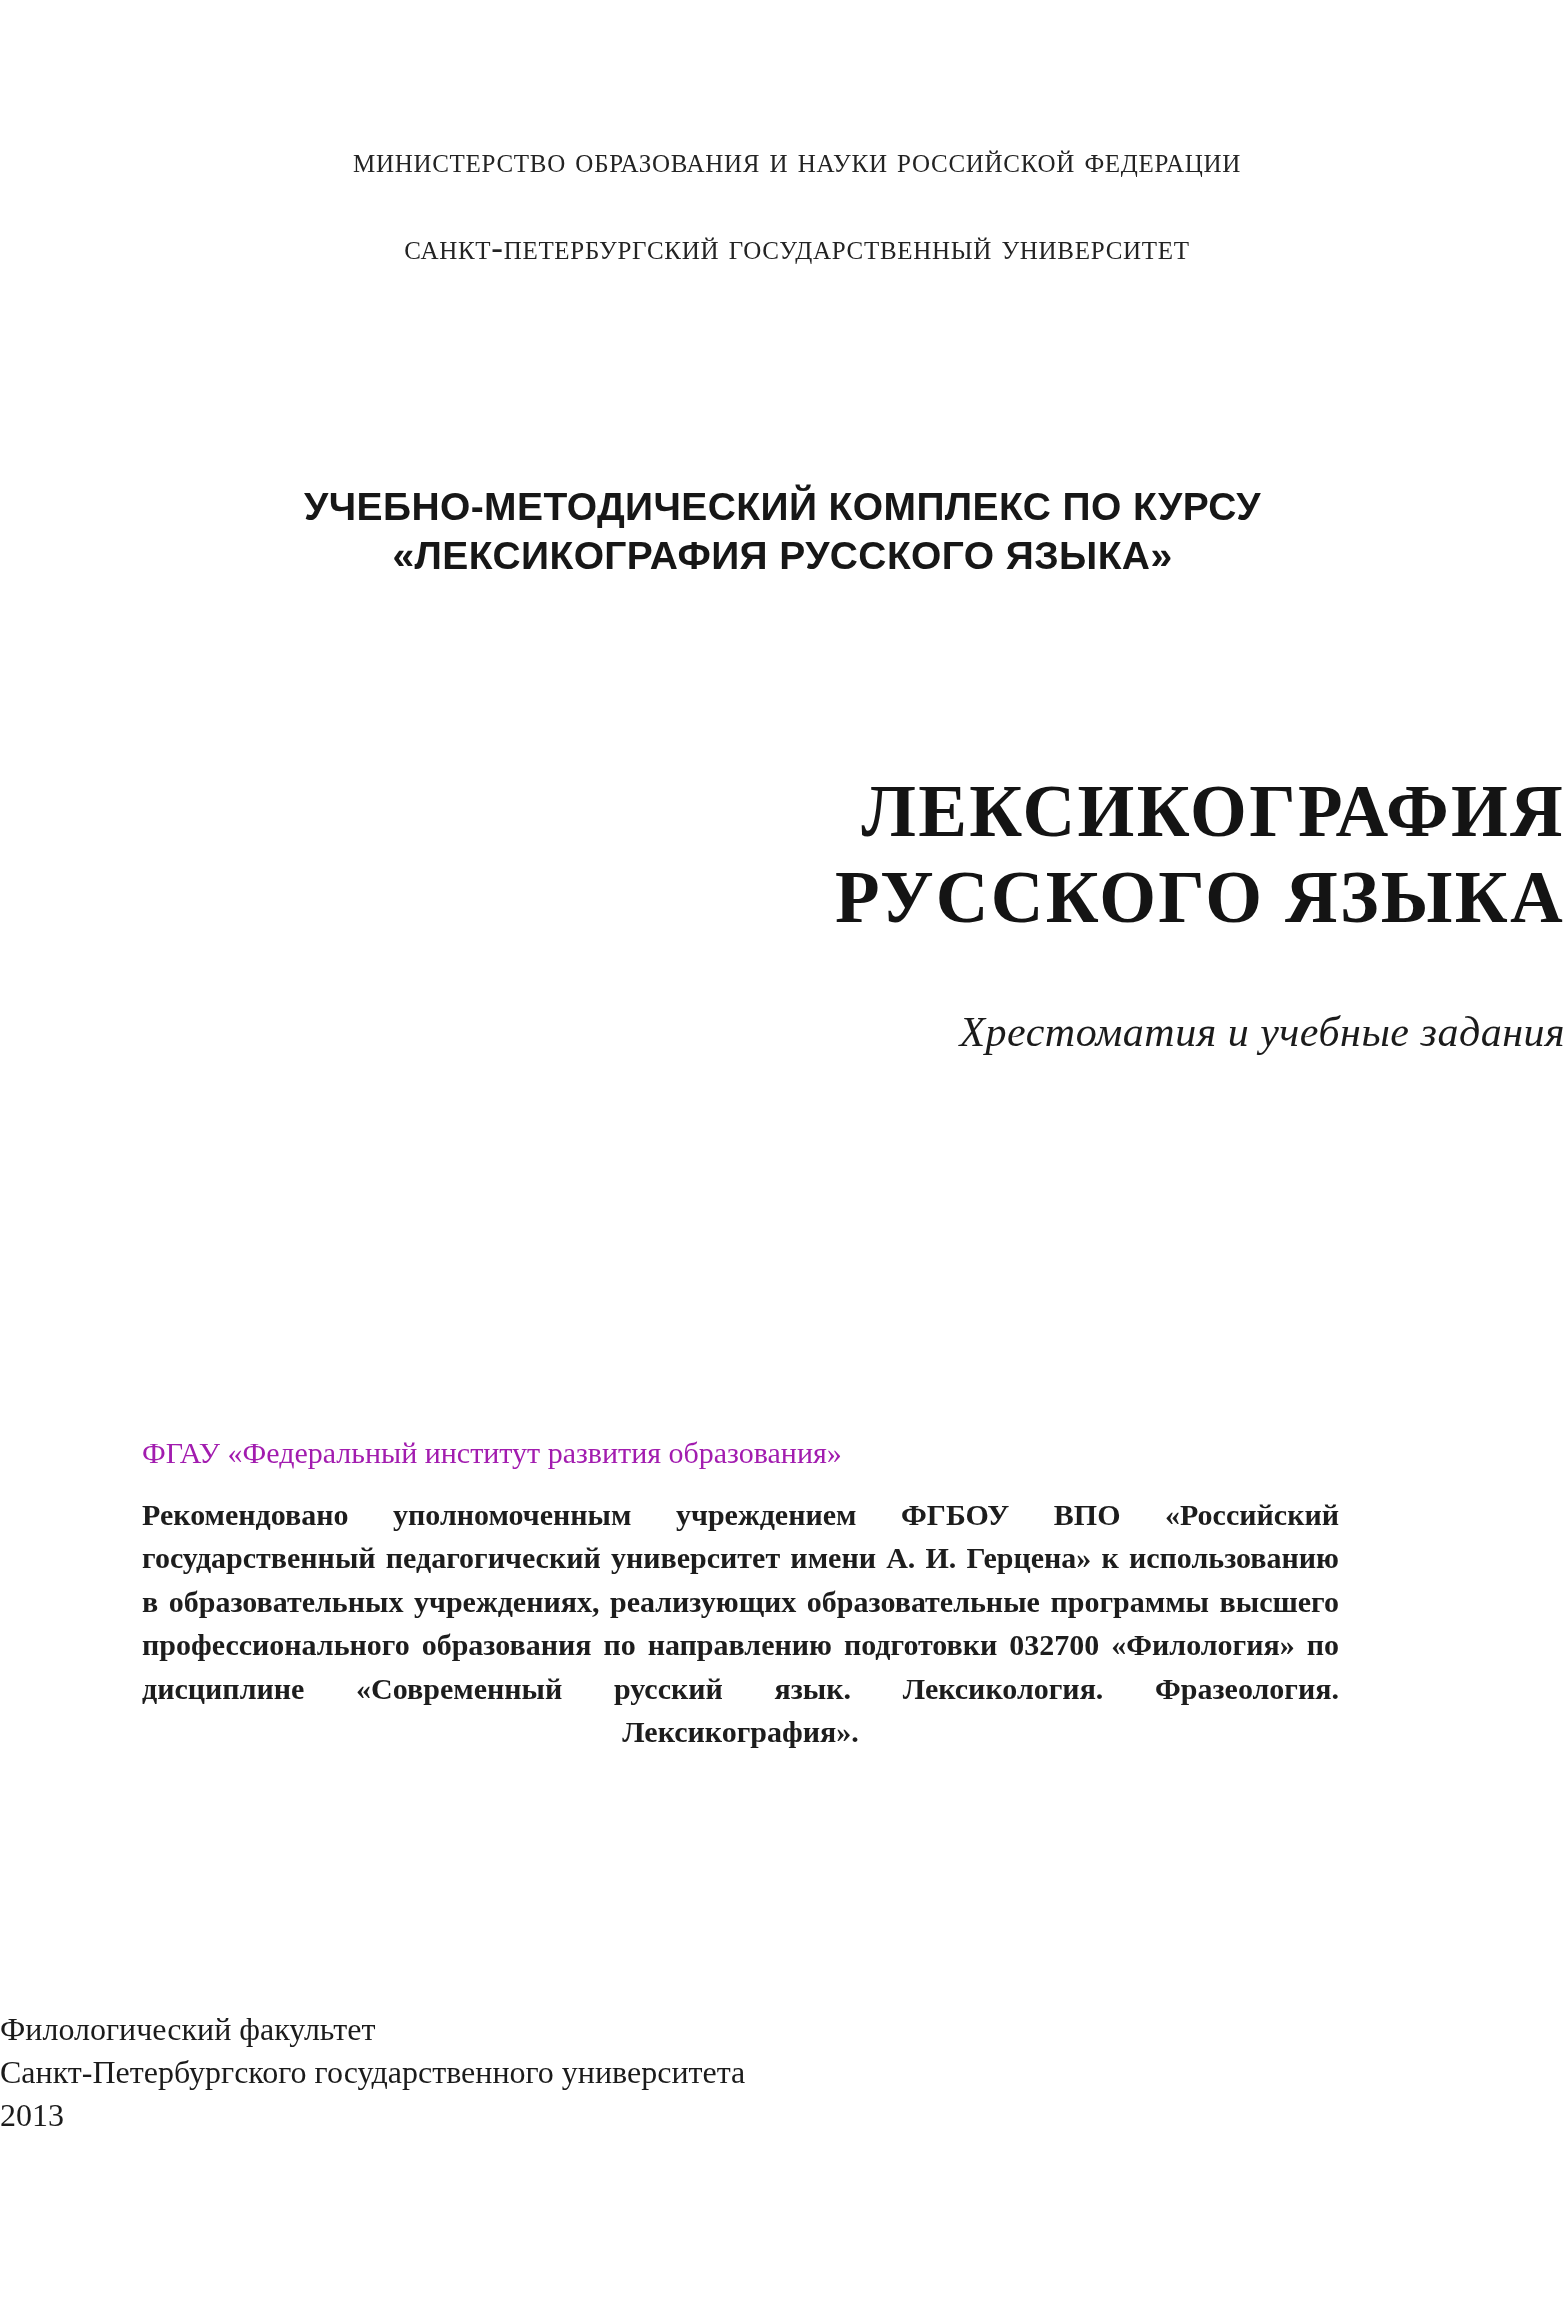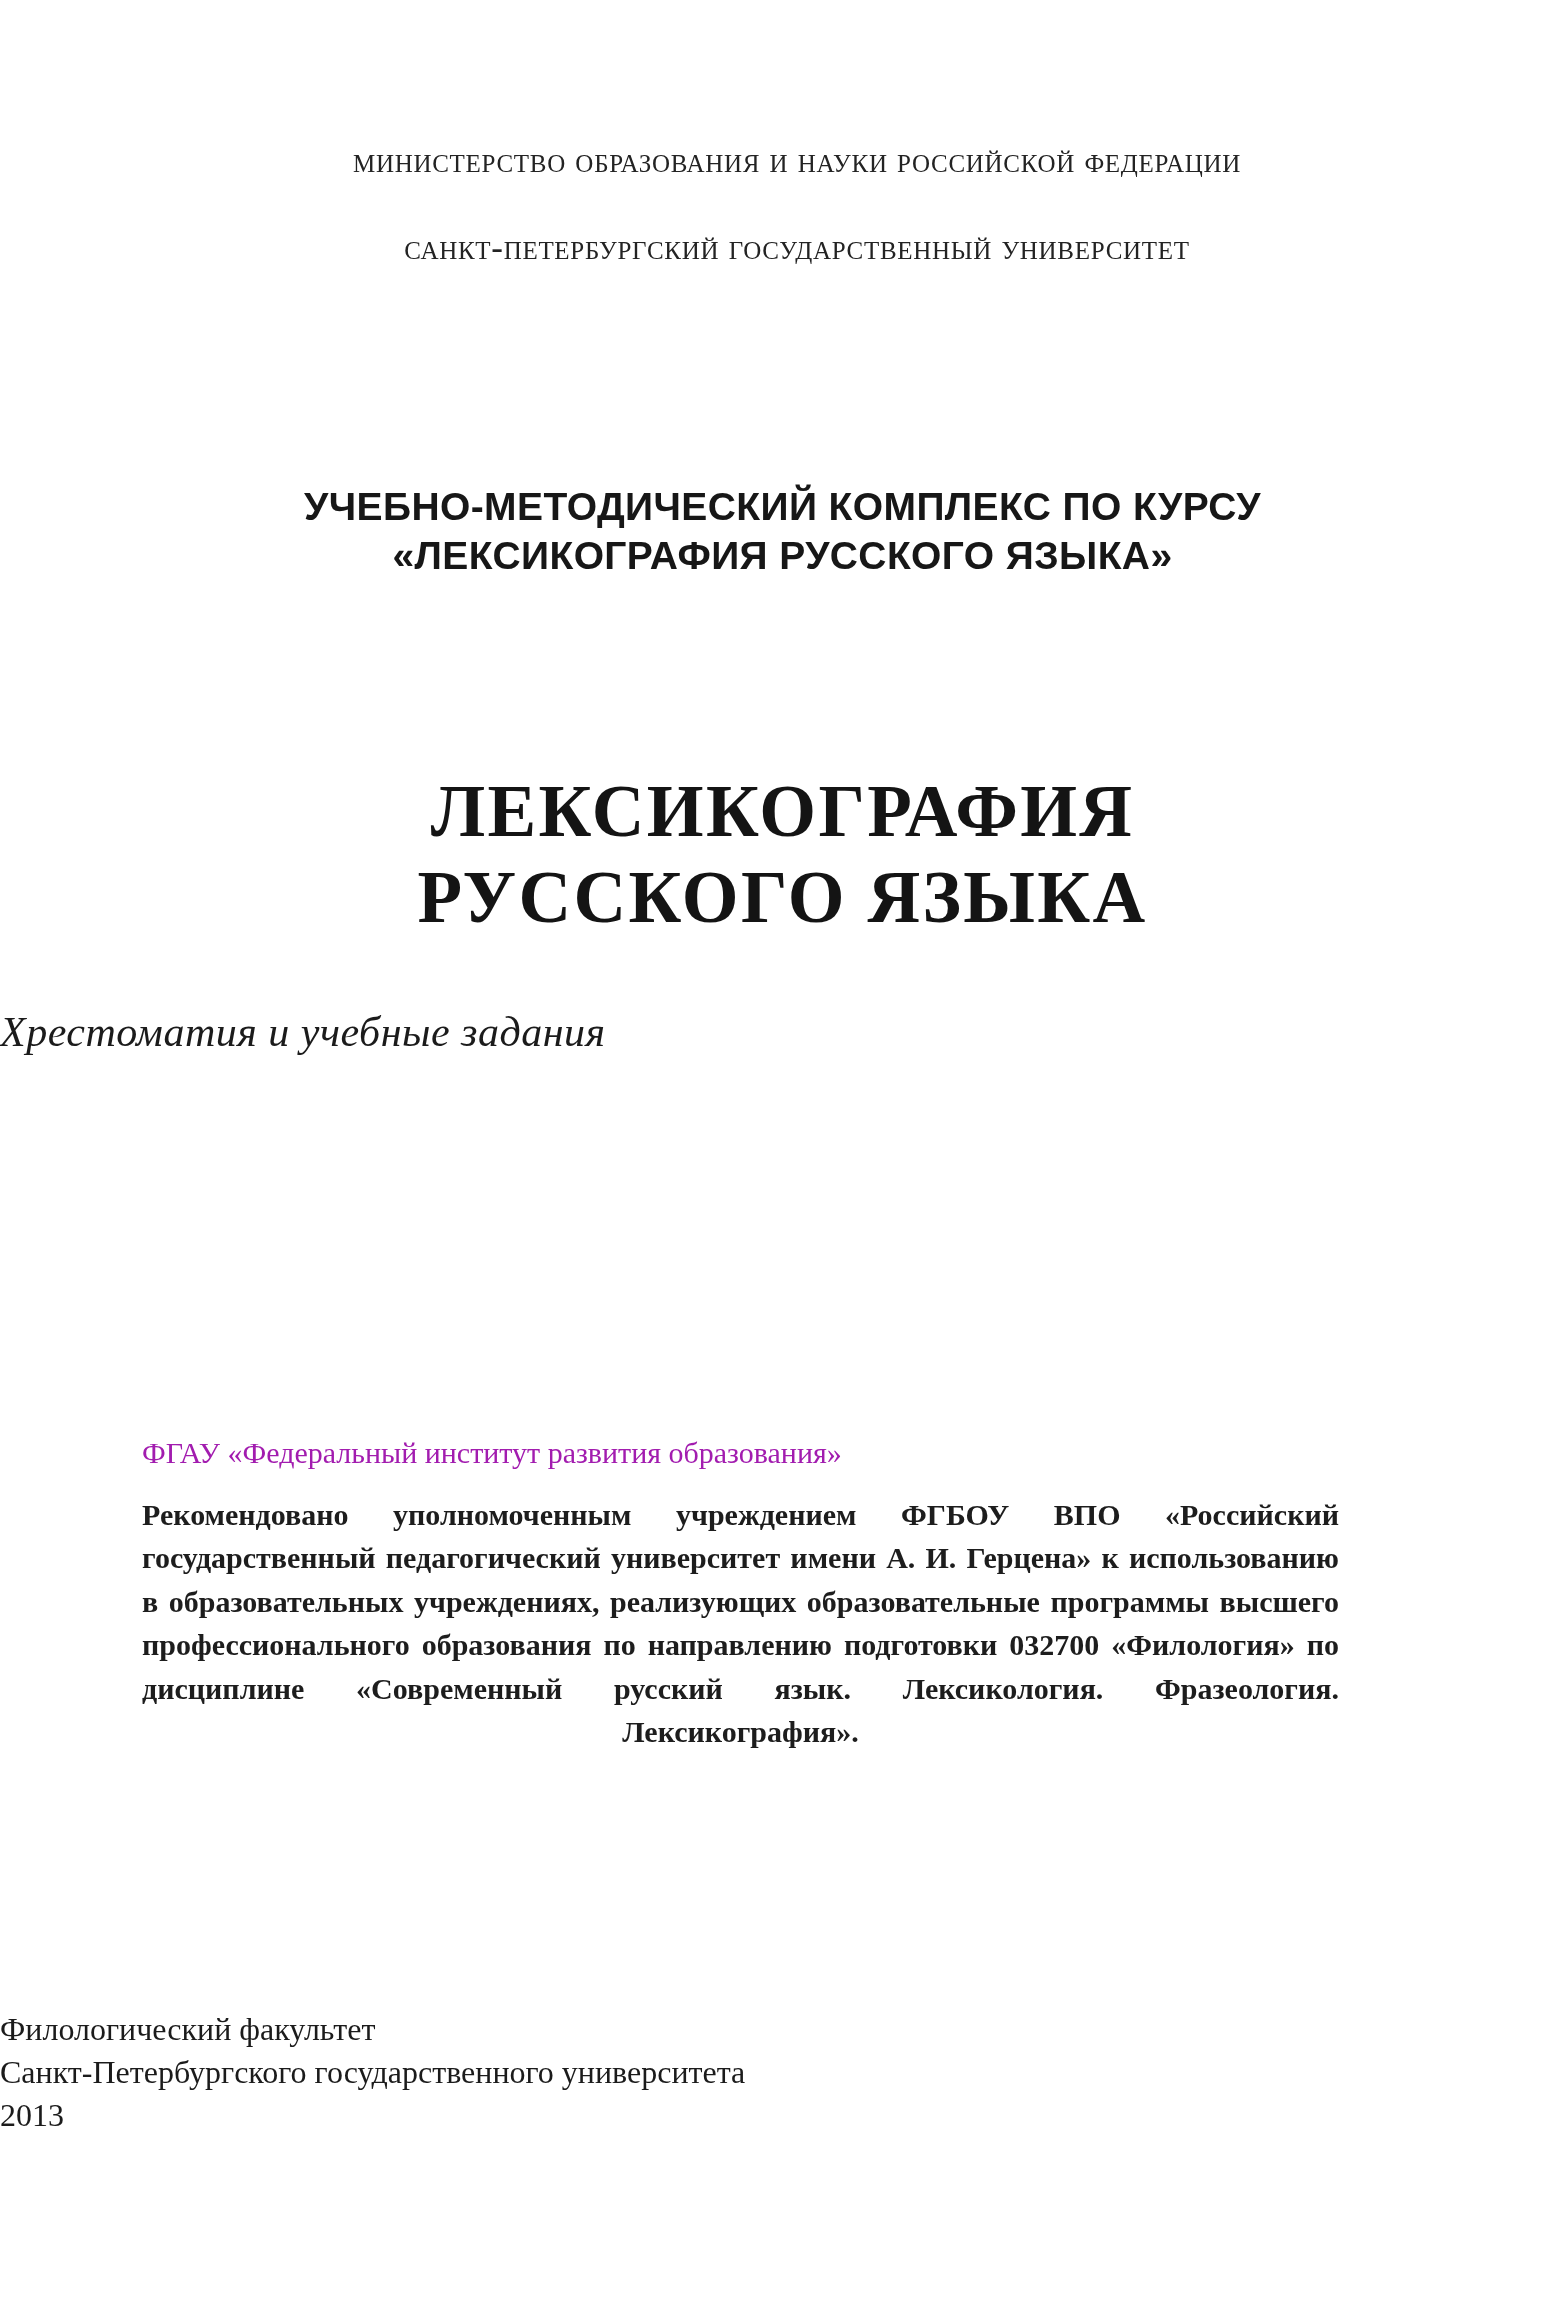--- a/index.html
+++ b/index.html
@@ -62,37 +62,37 @@
     color: #171717;
   }
   .umk-line { white-space: nowrap; text-align: center; }
 
   
   .main-title {
     position: absolute;
     top: 769px;
     left: 0;
     width: 1565px;
-    text-align: center;
+    text-align: right;
     font-family: "Liberation Serif", "DejaVu Serif", serif;
     font-weight: bold;
     font-size: 73px;
     line-height: 1.18;
     letter-spacing: 2.3px;
     color: #141414;
   }
   .main-title-line { white-space: nowrap; }
 
   
   .subtitle {
     position: absolute;
     top: 1008px;
     left: 0;
     width: 1565px;
-    text-align: left;
+    text-align: right;
     font-family: "Liberation Serif", "DejaVu Serif", serif;
     font-style: italic;
     font-size: 42px;
     letter-spacing: 0.5px;
     color: #1b1b1b;
     white-space: nowrap;
   }
 
   
   .rec-block {

